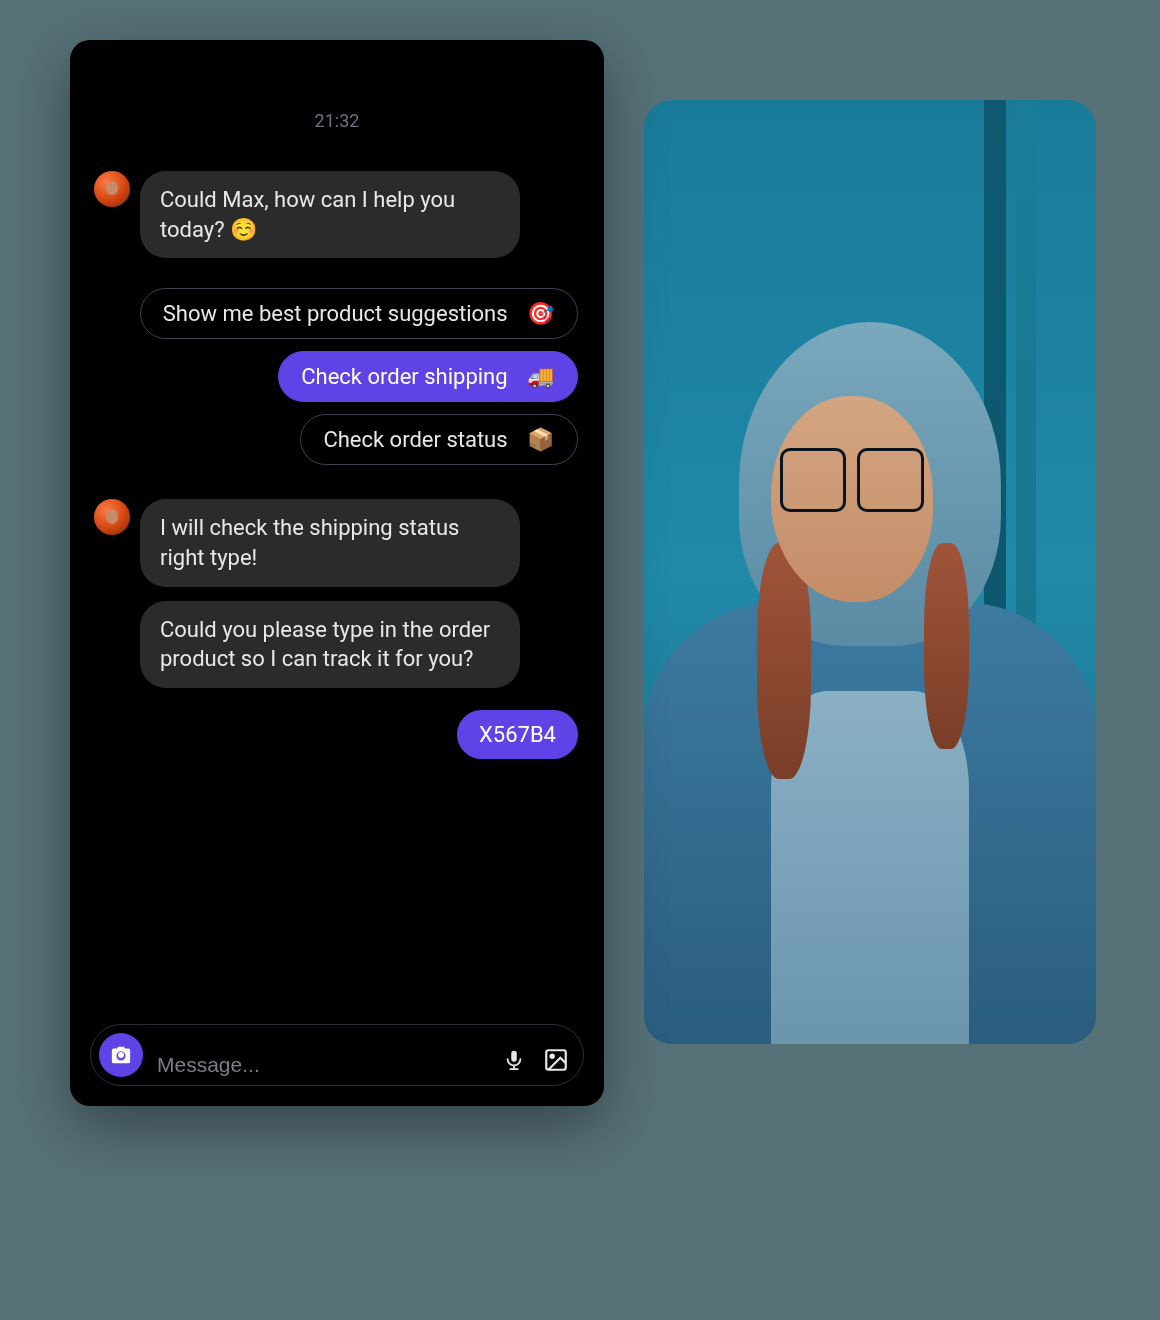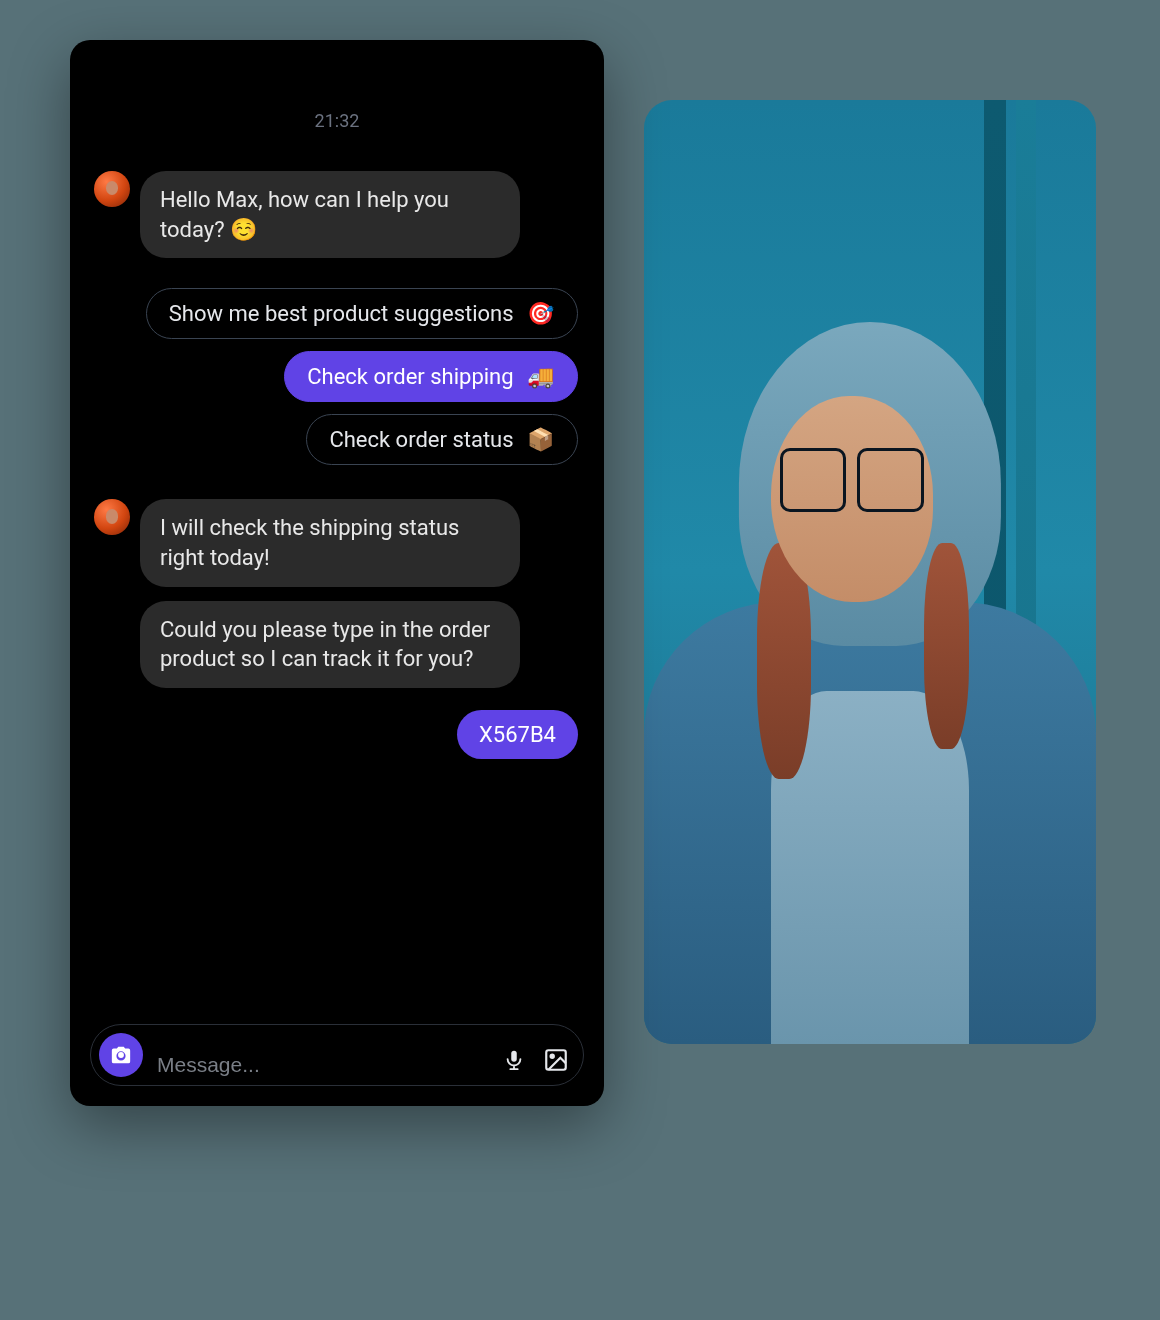--- a/index.html
+++ b/index.html
@@ -184,21 +184,21 @@
 }
 .chip {
   border: 1.5px solid #3a4452;
   color: #e5e7eb;
   padding: 12px 22px;
   border-radius: 999px;
   font-size: 22px;
   cursor: pointer;
   display: inline-flex;
   align-items: center;
-  gap: 14px;
+  gap: 20px;
 }
 .chip.selected {
   background: #6043e6;
   border-color: #6043e6;
   color: #fff;
 }
 .user-row {
   display: flex;
   justify-content: flex-end;
   padding: 0 6px;
@@ -263,41 +263,41 @@
   </div>
 </div>
 
 <div class="phone">
   <div class="timestamp">21:32</div>
 
   <div class="chat-area">
 
     <div class="msg-row">
       <div class="avatar"></div>
-      <div class="bubble">Hello Max, how can I help you today? ☺️</div>
+      <div class="bubble">Could Max, how can I help you today? ☺️</div>
     </div>
 
     <div class="suggestions">
       <div class="chip">
         <span>Show me best product suggestions</span>
         <span>🎯</span>
       </div>
       <div class="chip selected">
         <span>Check order shipping</span>
         <span>🚚</span>
       </div>
       <div class="chip">
         <span>Check order status</span>
         <span>📦</span>
       </div>
     </div>
 
     <div class="msg-row">
       <div class="avatar"></div>
-      <div class="bubble">I will check the shipping status right today!</div>
+      <div class="bubble">I will check the shipping status right type!</div>
     </div>
 
     <div class="msg-row" style="margin-left:46px;">
       <div class="bubble">Could you please type in the order product so I can track it for you?</div>
     </div>
 
     <div class="user-row">
       <div class="user-bubble">X567B4</div>
     </div>
 

